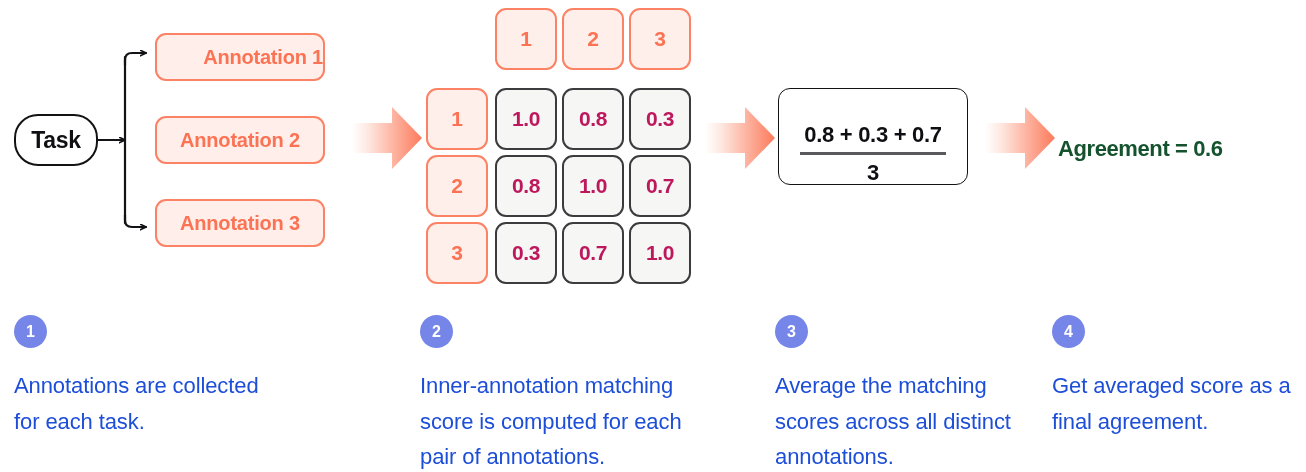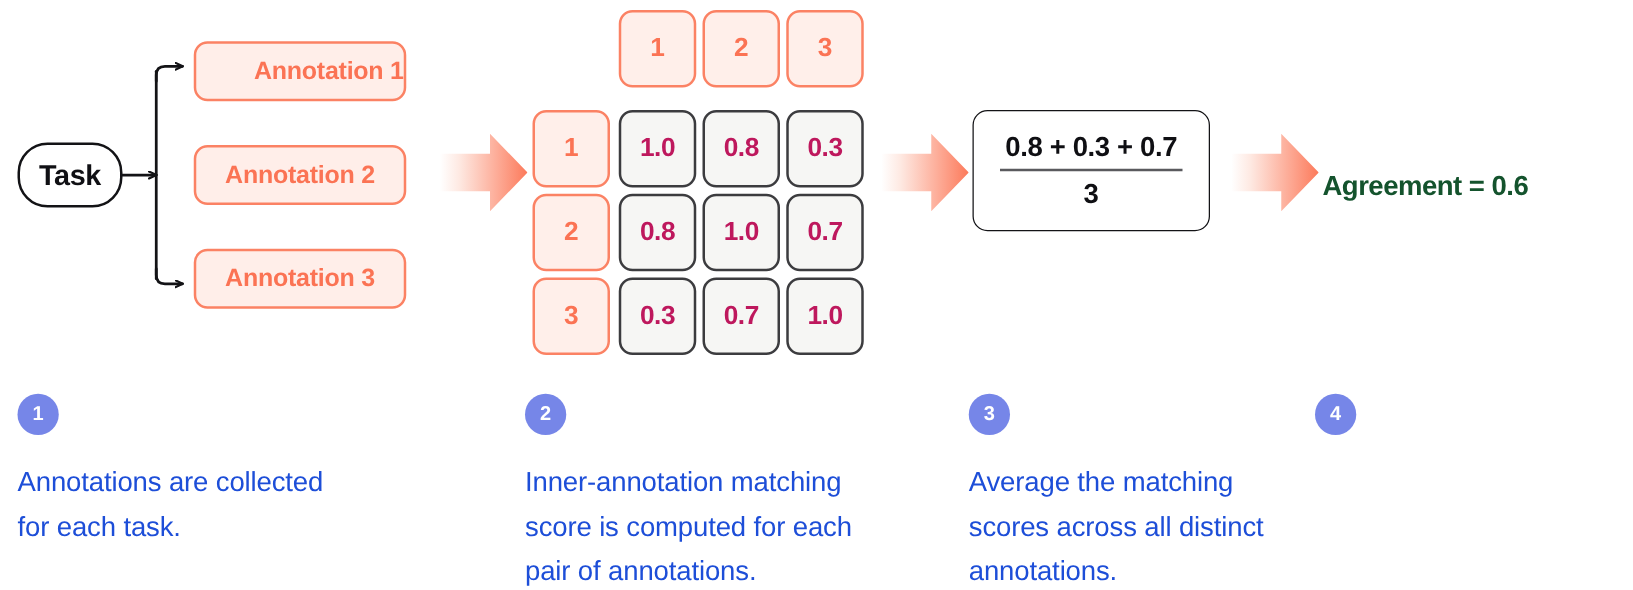--- a/index.html
+++ b/index.html
@@ -53,21 +53,21 @@
   }
   .cell.val{
     border:2px solid #3C3C3F;background:#F6F6F4;
     color:#be185d;font-size:21px;font-weight:700;letter-spacing:-0.4px;
   }
 
   
   .formula-box{
     position:absolute;left:778px;top:88px;width:190px;height:97px;
     border:1.8px solid #131316;border-radius:12px;background:#fff;
-    display:flex;align-items:center;justify-content:center;
+    display:flex;align-items:flex-end;justify-content:center;
     box-sizing:border-box;
   }
   .frac{display:flex;flex-direction:column;align-items:center;line-height:1;}
   .frac .num{
     font-size:22px;font-weight:700;color:#0f0f13;letter-spacing:-0.3px;
     padding:0 4px 6px 4px;
   }
   .frac .bar{width:100%;height:2.6px;background:#5a5a5e;}
   .frac .den{
     font-size:22px;font-weight:700;color:#0f0f13;padding-top:7px;
@@ -249,15 +249,16 @@
     <div class="badge">
       <span>3</span>
     </div>
     <div class="text">Average the matching scores across all distinct annotations.</div>
   </div>
 
   <div class="step s4">
     <div class="badge">
       <span>4</span>
     </div>
+    <div class="text">Get averaged score as a final agreement.</div>
   </div>
 
 </div>
 
 </body></html>

